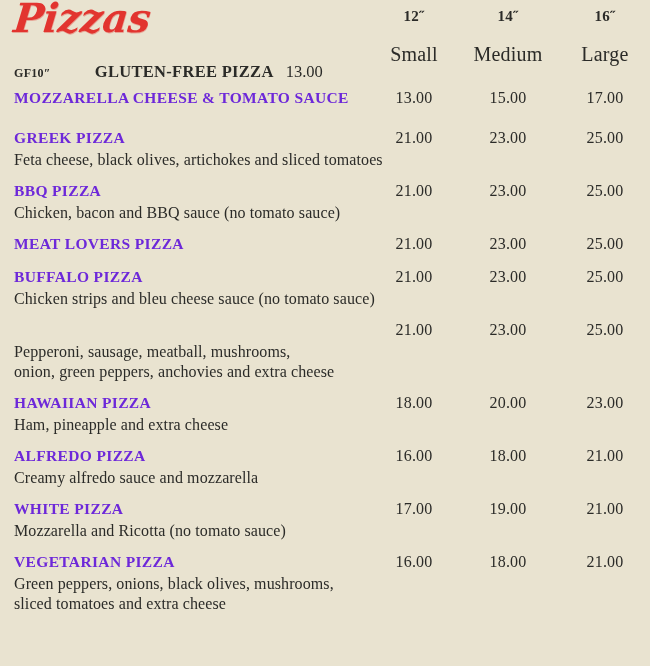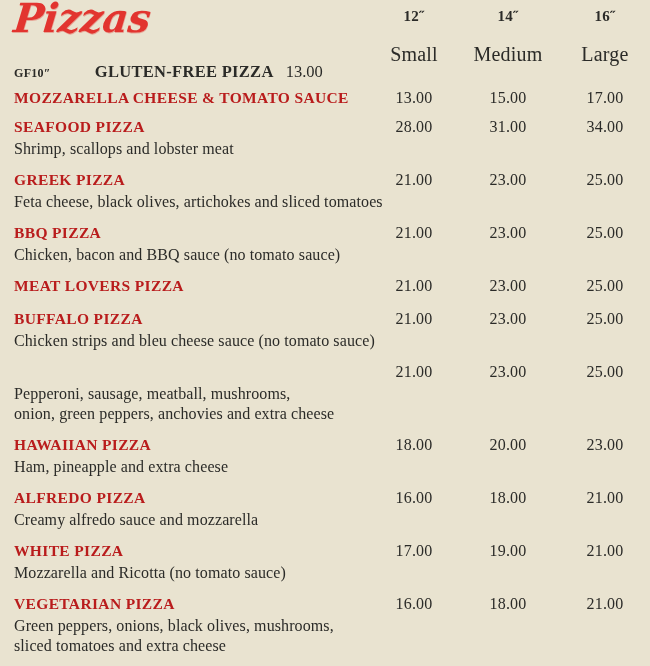--- a/index.html
+++ b/index.html
@@ -111,21 +111,21 @@
 
   .item-headline {
     position: relative;
     height: 22px;
   }
 
   .item-name {
     position: absolute;
     left: 14px;
     top: 0;
-    color: #b91c1c;
+    color: #6d28d9;
     font-size: 15.5px;
     font-weight: bold;
     letter-spacing: 0.35px;
     white-space: nowrap;
     line-height: 20px;
   }
 
   .price {
     position: absolute;
     top: 0;
@@ -176,29 +176,20 @@
   <ul id="item-list">
       <li class="menu-item">
         <div class="item-headline">
           <div class="item-name">MOZZARELLA CHEESE &amp; TOMATO SAUCE</div>
           <div class="price col-1">13.00</div>
           <div class="price col-2">15.00</div>
           <div class="price col-3">17.00</div>
         </div>
       </li>
       <li class="spacer-sm"></li>
-      <li class="menu-item">
-        <div class="item-headline">
-          <div class="item-name">SEAFOOD PIZZA</div>
-          <div class="price col-1">28.00</div>
-          <div class="price col-2">31.00</div>
-          <div class="price col-3">34.00</div>
-        </div>
-        <div class="item-desc">Shrimp, scallops and lobster meat</div>
-      </li>
       <li class="spacer-lg"></li>
       <li class="menu-item">
         <div class="item-headline">
           <div class="item-name">GREEK PIZZA</div>
           <div class="price col-1">21.00</div>
           <div class="price col-2">23.00</div>
           <div class="price col-3">25.00</div>
         </div>
         <div class="item-desc">Feta cheese, black olives, artichokes and sliced tomatoes</div>
       </li>

